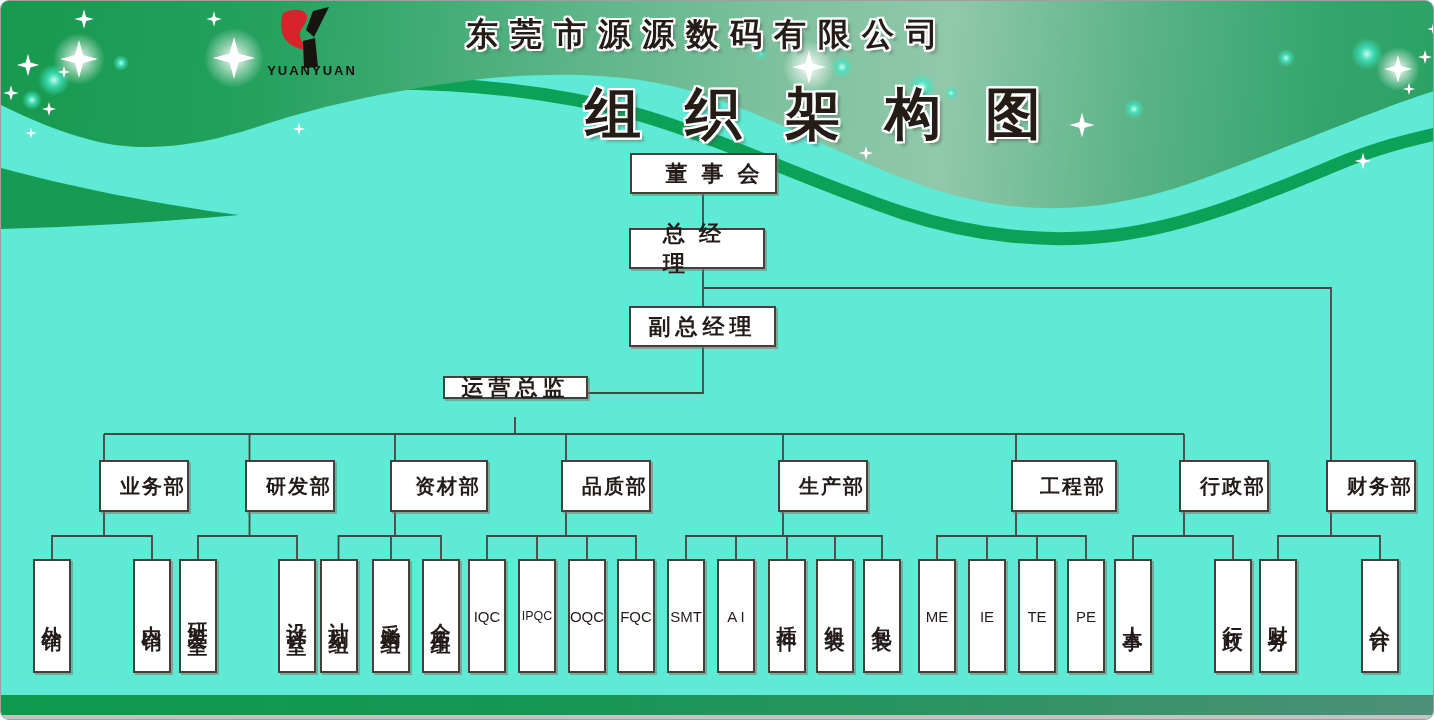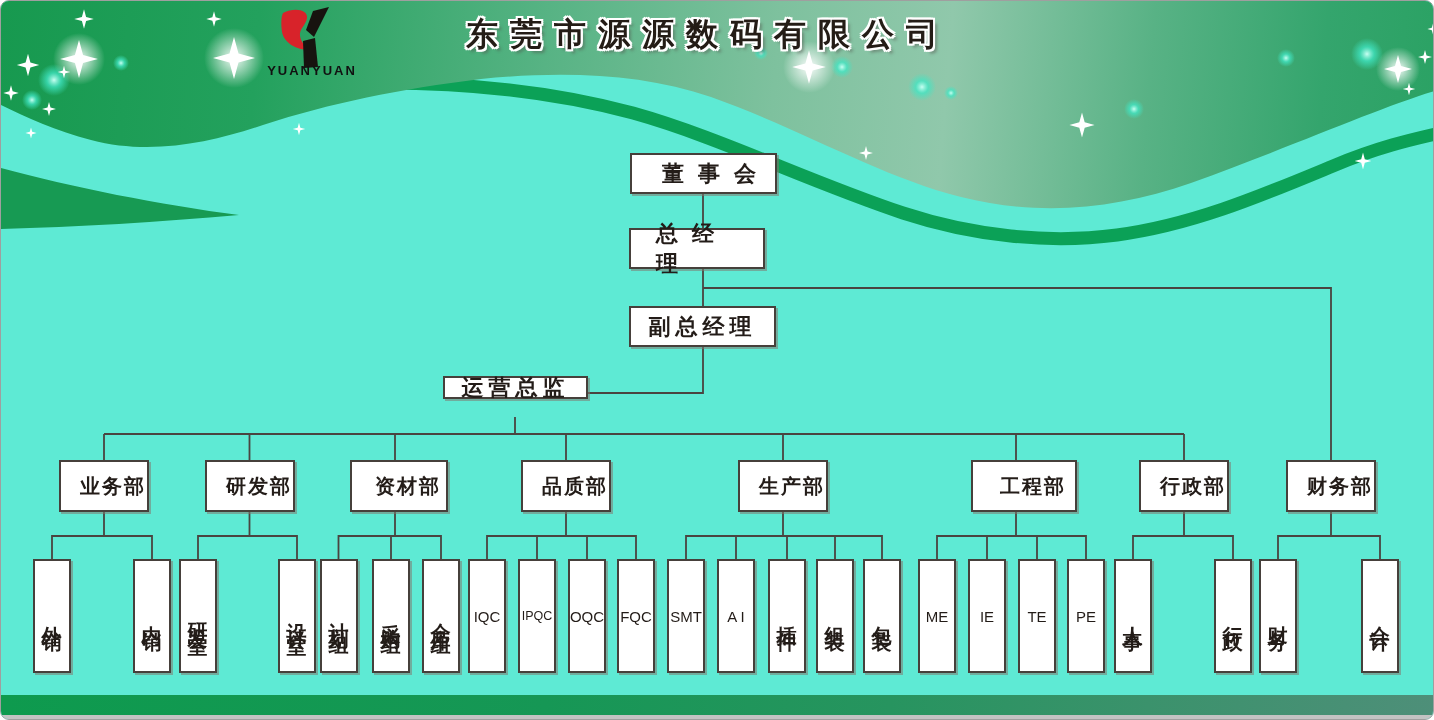--- a/index.html
+++ b/index.html
@@ -14,23 +14,23 @@
   .company-title{left:330px;top:12px;width:730px;font-size:32px;letter-spacing:12px;padding-left:12px;}
   .chart-title{left:490px;top:76px;width:600px;font-size:56px;letter-spacing:44px;padding-left:44px;}
   .logo-svg{position:absolute;left:252px;top:4px;}
   .logo-text{position:absolute;left:250px;top:62px;width:122px;text-align:center;font-size:13px;
              font-weight:900;color:#111;letter-spacing:2px;}
   
   .box{position:absolute;background:#fff;border:2px solid #46403b;box-sizing:border-box;
        display:flex;align-items:center;justify-content:center;
        box-shadow:2px 2px 0 rgba(130,120,112,.55);color:#231c18;font-weight:bold;}
   .top-box{font-size:22px;}
-  .ls3{letter-spacing:14px;padding-left:25px;}
+  .ls3{letter-spacing:14px;padding-left:32px;}
   .ls4{letter-spacing:5px;}
-  .dept-box{font-size:20px;letter-spacing:2px;padding-left:18px;}
+  .dept-box{font-size:20px;letter-spacing:2px;padding-left:18px;margin-left:40px;}
   .sub-box{width:38px;height:114px;top:558px;}
   .vtext{writing-mode:vertical-rl;text-orientation:upright;font-size:20px;font-weight:bold;
          letter-spacing:6px;line-height:1;}
   .htext{font-size:15px;font-weight:normal;letter-spacing:0px;}
   .htext.tight{font-size:12.5px;}
   .connectors{position:absolute;left:0;top:0;}
   
   .footer-bar{position:absolute;left:0;bottom:4px;width:1434px;height:20px;
               background:linear-gradient(90deg,#0e9a4e 0%,#169755 38%,#27945f 62%,#3b926c 80%,#4e8f79 100%);}
   .bottom-shadow{position:absolute;left:0;bottom:0;width:1434px;height:4px;background:#c3c3c3;}
@@ -118,20 +118,21 @@
 
   <svg class="logo-svg" width="120" height="80" viewBox="0 0 120 80">
     <path d="M30,8 C42,2 55,5 54,13 C53,20 46,24 47,31 C48,37 52,41 56,45
              C44,45 31,38 29,27 C28,19 28,12 30,8 Z" fill="#d8232a"></path>
     <path d="M60,6 L76,2 L61,32 L53,25 Z" fill="#17130f"></path>
     <path d="M50,36 L62,33 L65,62 L51,63 Z" fill="#17130f"></path>
   </svg>
   <div class="logo-text">YUANYUAN</div>
 
   <div class="title company-title">东莞市源源数码有限公司</div>
+  <div class="title chart-title">组织架构图</div>
 
   <svg class="connectors" width="1434" height="720" viewBox="0 0 1434 720">
     <path fill="none" stroke="#4a4440" stroke-width="1.8" d="
       M702,193 V227
       M702,268 V305
       M702,287 H1330 V459
       M702,345 V392 H587
       M514,416 V433
       M103,433 H1183
       M103,433 V459 M248.5,433 V459 M394,433 V459 M565,433 V459

